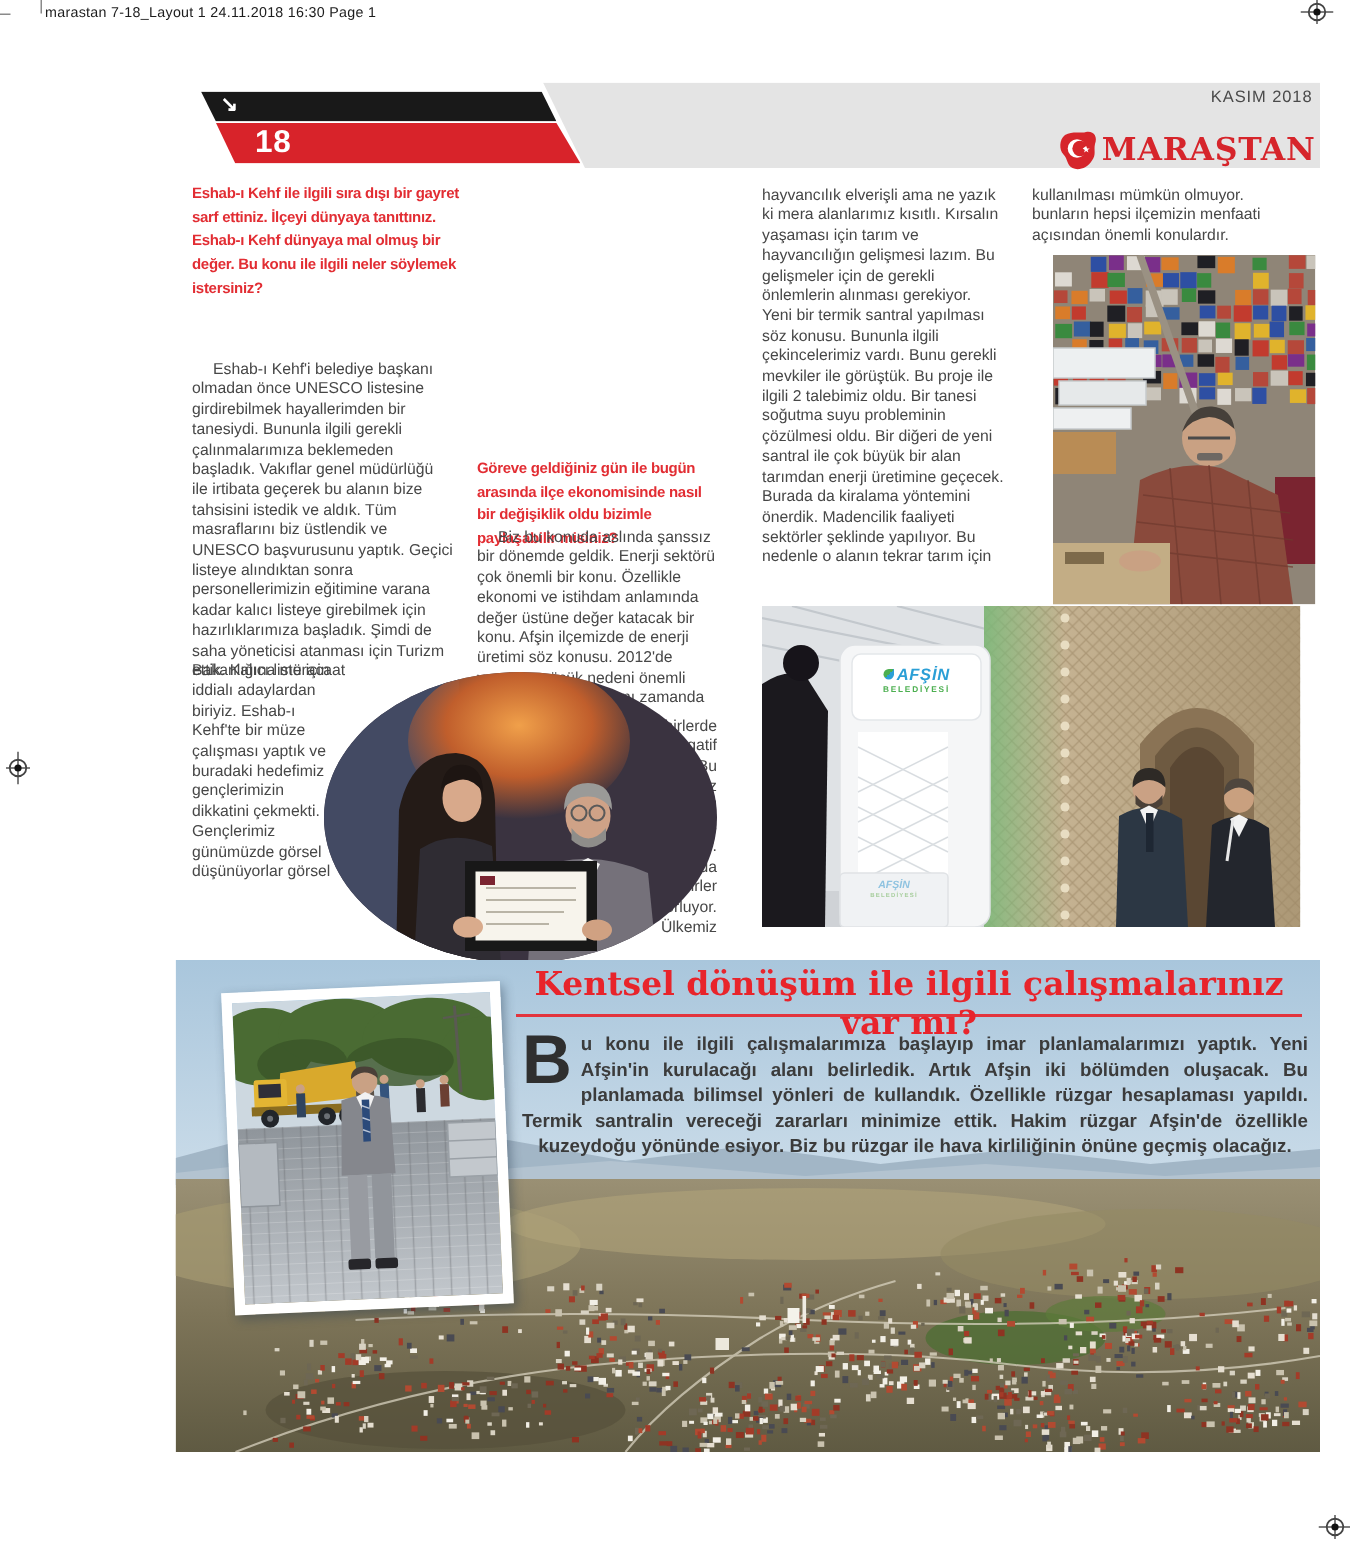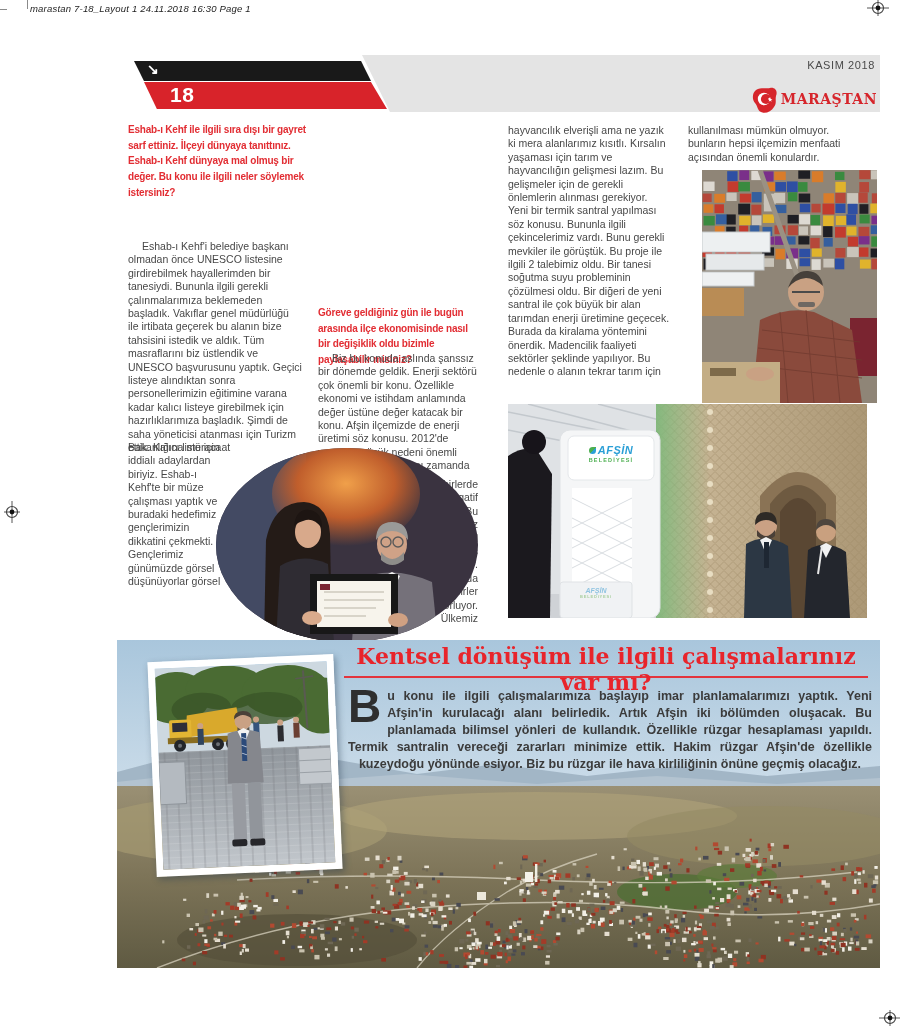--- a/index.html
+++ b/index.html
@@ -1,33 +1,33 @@
 <!DOCTYPE html>
 <html><head>
 <meta charset="utf-8">
 <style>
   html,body{margin:0;padding:0;background:#ffffff;}
   #canvas{position:relative;width:900px;height:1030px;background:#fff;overflow:hidden;
           font-family:"Liberation Sans",sans-serif;}
   .abs{position:absolute;}
   
-  .slug{left:30px;top:3px;font-size:9.5px;color:#1c1c1c;letter-spacing:.2px;font-style:italic;}
+  .slug{left:30px;top:3px;font-size:9.5px;color:#1c1c1c;letter-spacing:.2px;}
   .trimv{left:27px;top:0;width:1px;height:9px;background:#8a8a8a;}
   .trimh{left:0;top:9px;width:7px;height:1px;background:#8a8a8a;}
   .gray-band{left:362px;top:55px;width:518px;height:57px;background:#e4e4e4;
              clip-path:polygon(0 0,100% 0,100% 100%,28px 100%);}
   .black-ribbon{left:134px;top:61px;width:237px;height:20px;background:#191919;
              clip-path:polygon(0 0,95.8% 0,100% 100%,4.2% 100%);}
   .red-ribbon{left:144px;top:82px;width:243px;height:27px;background:#d8232a;
              clip-path:polygon(0 0,93.4% 0,100% 100%,5.3% 100%);}
   .arrow{left:147px;top:61px;color:#fff;font-size:14px;font-weight:bold;}
   .pagenum{left:170px;top:83px;color:#fff;font-size:21px;font-weight:bold;letter-spacing:.5px;}
   .issue{left:690px;top:59px;width:185px;text-align:right;font-size:11px;color:#4a4a4a;letter-spacing:.6px;}
   .masthead{left:600px;top:84px;width:277px;text-align:right;}
-  .masthead-title{font-family:"DejaVu Serif",serif;font-weight:bold;font-size:14px;color:#d6252b;letter-spacing:.5px;vertical-align:middle;}
+  .masthead-title{font-family:"DejaVu Serif",serif;font-weight:bold;font-size:21px;color:#d6252b;letter-spacing:.5px;vertical-align:middle;}
   .map-icon{display:inline-block;vertical-align:middle;margin-right:3px;margin-top:3px;}
   
   .q-head{font-size:10px;font-weight:bold;color:#e22d33;line-height:15.7px;letter-spacing:-.2px;}
   .body-text{font-size:10.5px;color:#474747;line-height:13.4px;text-align:left;}
   .indent{text-indent:14px;}
   .q1{left:128px;top:122px;width:180px;}
   .c1a{left:128px;top:240px;width:174px;}
   .c1b{left:128px;top:441px;width:102px;}
   .c2a{left:318px;top:124px;width:160px;}
   .q2{left:318px;top:258px;width:160px;margin-top:47px;}

